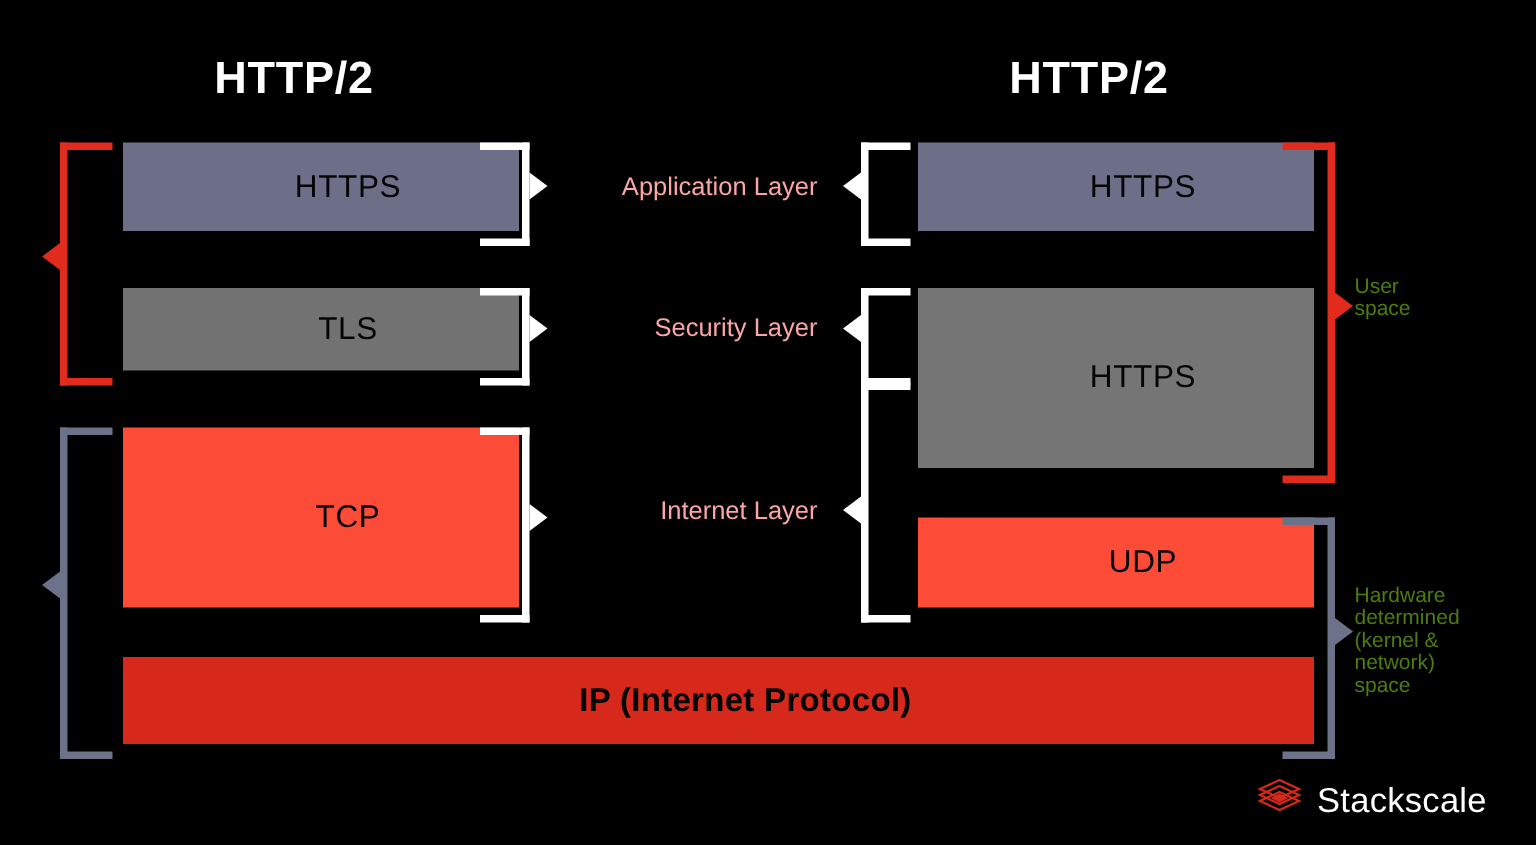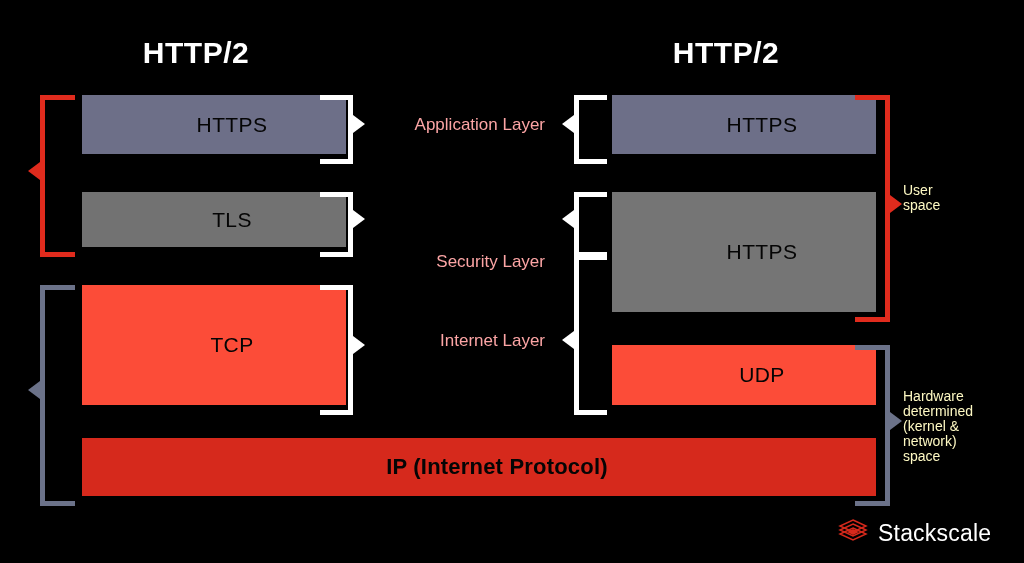--- a/index.html
+++ b/index.html
@@ -95,27 +95,27 @@
 
   
   .layer-label{
     position:absolute;
     color:#fca5a5;
     font-size:17px;
     white-space:nowrap;
     text-align:right;
   }
   #label-application{left:330px;top:115px;width:215px;}
-  #label-security{left:330px;top:209px;width:215px;margin-top:43px;}
+  #label-security{left:330px;top:209px;width:215px;}
   #label-transport{left:330px;top:331px;width:215px;}
 
   
   .space-label{
     position:absolute;
-    color:#fef9c3;
+    color:#4d7c0f;
     font-size:14px;
     line-height:15px;
   }
   #label-user-space{left:903px;top:183px;width:110px;}
   #label-hardware-space{left:903px;top:389px;width:115px;}
 
   
   #logo{
     position:absolute;
     left:838px;top:518px;

